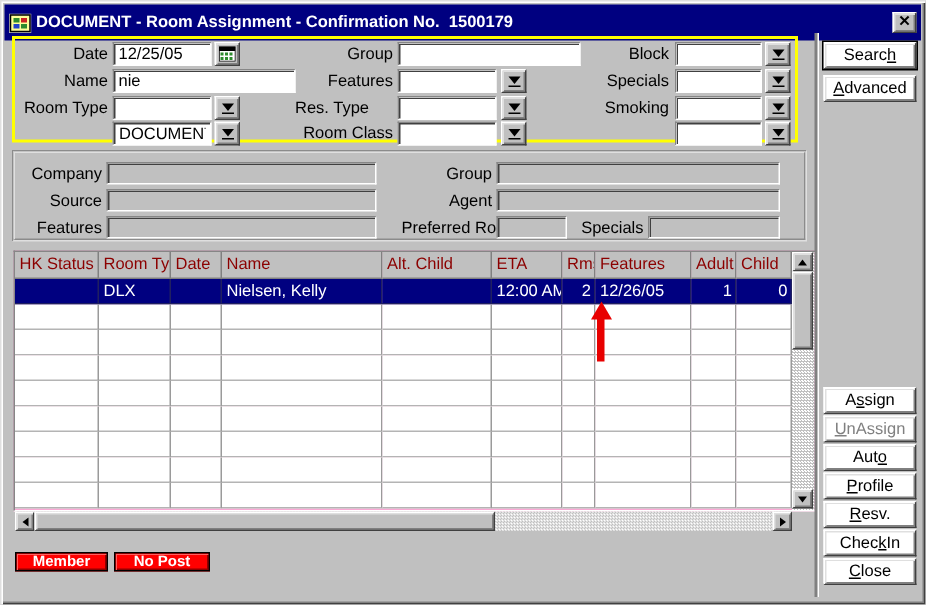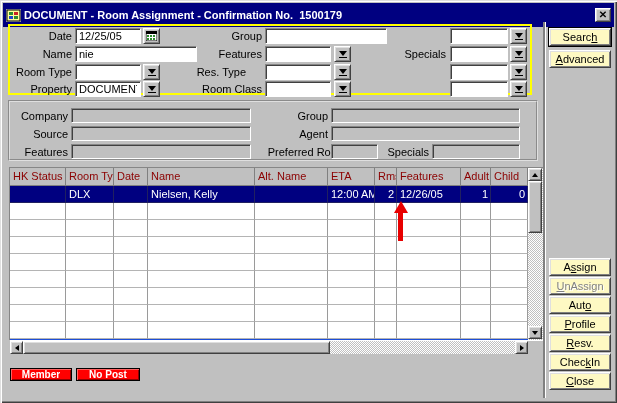--- a/index.html
+++ b/index.html
@@ -23,21 +23,21 @@
   .yellow-box { left:8px; top:24px; width:524px; height:71px; border:2px solid #ffff00; }
   .info-box { left:8px; top:100px; width:530px; height:61px; border:2px groove #dfdfdf; }
 
   
   .sqbtn { position:absolute; width:17px; height:16px; background:#c0c0c0; border:1px solid; border-color:#fff #404040 #404040 #fff;
     box-shadow: inset 1px 1px 0 #dfdfdf, inset -1px -1px 0 #808080; display:flex; flex-direction:column; align-items:center; justify-content:center; }
   .lov-arrow { width:0; height:0; border-left:4px solid transparent; border-right:4px solid transparent; border-top:5px solid #000; }
   .lov-bar { width:8px; height:1px; background:#000; margin-top:1px; }
 
   
-  .grid-wrap { left:9px; top:167px; width:536px; height:174px; border:1px solid; border-color:#868686 #fff #fff #868686; background:#1d4ed8; display:flex; }
+  .grid-wrap { left:9px; top:167px; width:536px; height:174px; border:1px solid; border-color:#868686 #fff #fff #868686; background:#f9a8d4; display:flex; }
   .grid { width:518px; --cols:56px 48px 34px 107px 73px 47px 22px 64px 30px 37px; }
   .trow { display:grid; grid-template-columns:var(--cols); height:17px; }
   .thead { height:18px; }
   .hcell { background:#c0c0c0; color:#8b0000; border-right:1px solid #808080; border-bottom:1px solid #808080;
     padding:2px 2px 0 3px; overflow:hidden; white-space:nowrap; }
   .tcell { background:#fff; border-right:1px solid #9a9a9a; border-bottom:1px solid #b4b4b4; padding:2px 2px 0 3px;
     overflow:hidden; white-space:nowrap; }
   .sel .tcell { background:#000080; color:#fff; border-right:1px solid #202060; border-bottom:1px solid #202060; }
   .num { text-align:right; }
 
@@ -46,21 +46,21 @@
   .hscroll { left:10px; top:341px; width:518px; height:13px; background:repeating-conic-gradient(#ffffff 0% 25%, #c0c0c0 0% 50%); background-size:2px 2px; }
   .sbtn { position:absolute; background:#c0c0c0; border:1px solid; border-color:#fff #404040 #404040 #fff;
     box-shadow: inset 1px 1px 0 #dfdfdf, inset -1px -1px 0 #808080; display:flex; align-items:center; justify-content:center; }
   .thumb { position:absolute; background:#c0c0c0; border:1px solid; border-color:#fff #404040 #404040 #fff; box-shadow: inset 1px 1px 0 #dfdfdf, inset -1px -1px 0 #808080; }
   .tri-up    { width:0;height:0;border-left:3px solid transparent;border-right:3px solid transparent;border-bottom:4px solid #000; }
   .tri-down  { width:0;height:0;border-left:3px solid transparent;border-right:3px solid transparent;border-top:4px solid #000; }
   .tri-left  { width:0;height:0;border-top:3px solid transparent;border-bottom:3px solid transparent;border-right:4px solid #000; }
   .tri-right { width:0;height:0;border-top:3px solid transparent;border-bottom:3px solid transparent;border-left:4px solid #000; }
 
   
-  .btn { position:absolute; left:549px; width:62px; height:18px; background:#fef9c3; border:1px solid; border-color:#fff #404040 #404040 #fff;
+  .btn { position:absolute; left:549px; width:62px; height:18px; background:#ffffff; border:1px solid; border-color:#fff #404040 #404040 #fff;
     box-shadow: inset 1px 1px 0 #dfdfdf, inset -1px -1px 0 #808080; font-family:"Liberation Sans",sans-serif; font-size:11px;
     display:flex; align-items:center; justify-content:center; cursor:default; }
   .btn.default { outline:1px solid #000; }
   .btn.disabled { color:#808080; text-shadow:1px 1px 0 #fff; }
   .vsep { left:543px; top:22px; width:2px; height:376px; background:#808080; box-shadow:1px 0 0 #fff; }
 
   
   .badge { position:absolute; top:368px; height:13px; background:#ff0000; border:1px solid #000;
     box-shadow: inset 1px 1px 0 #ff6060, inset -1px -1px 0 #900000; color:#fff; font-weight:bold; font-size:10px;
     display:flex; align-items:center; justify-content:center; }
@@ -110,21 +110,20 @@
   <span class="lbl" style="left:6px;top:46px;width:66px">Name</span>
   <input class="fld" style="left: 75px; top: 46px; width: 122px;" value="nie">
 
   <span class="lbl" style="left:6px;top:64px;width:66px">Room Type</span>
   <input class="fld" style="left: 75px; top: 64px; width: 66px;" value="">
   <span class="sqbtn" style="left:143px;top:64px">
       <span class="lov-arrow"></span>
       <span class="lov-bar"></span>
     </span>
 
-  <span class="lbl" style="left:6px;top:81px;width:66px">Property</span>
   <input class="fld" style="left: 75px; top: 81px; width: 66px;" value="DOCUMENT">
   <span class="sqbtn" style="left:143px;top:81px">
       <span class="lov-arrow"></span>
       <span class="lov-bar"></span>
     </span>
 
   <span class="lbl" style="left:196px;top:28px;width:66px">Group</span>
   <input class="fld" style="left: 265px; top: 28px; width: 122px;" value="">
 
   <span class="lbl" style="left:196px;top:46px;width:66px">Features</span>
@@ -141,33 +140,35 @@
       <span class="lov-bar"></span>
     </span>
 
   <span class="lbl" style="left:196px;top:81px;width:66px">Room Class</span>
   <input class="fld" style="left: 265px; top: 81px; width: 66px;" value="">
   <span class="sqbtn" style="left:334px;top:81px">
       <span class="lov-arrow"></span>
       <span class="lov-bar"></span>
     </span>
 
+  <span class="lbl" style="left:383px;top:28px;width:63px">Block</span>
   <input class="fld" style="left: 450px; top: 28px; width: 58px;" value="">
   <span class="sqbtn" style="left:510px;top:28px">
       <span class="lov-arrow"></span>
       <span class="lov-bar"></span>
     </span>
 
   <span class="lbl" style="left:383px;top:46px;width:63px">Specials</span>
   <input class="fld" style="left: 450px; top: 46px; width: 58px;" value="">
   <span class="sqbtn" style="left:510px;top:46px">
       <span class="lov-arrow"></span>
       <span class="lov-bar"></span>
     </span>
 
+  <span class="lbl" style="left:383px;top:64px;width:63px">Smoking</span>
   <input class="fld" style="left: 450px; top: 64px; width: 58px;" value="">
   <span class="sqbtn" style="left:510px;top:64px">
       <span class="lov-arrow"></span>
       <span class="lov-bar"></span>
     </span>
 
   <input class="fld" style="left: 450px; top: 81px; width: 58px;" value="">
   <span class="sqbtn" style="left:510px;top:81px">
       <span class="lov-arrow"></span>
       <span class="lov-bar"></span>
@@ -191,21 +192,21 @@
   <span class="lbl" style="left:383px;top:144px;width:46px">Specials</span>
   <input class="fld dis" style="left: 432px; top: 144px; width: 88px;" disabled="" value="">
 
   <div class="abs grid-wrap">
     <div class="grid">
       <div class="trow thead">
         <div class="hcell">HK Status</div>
         <div class="hcell">Room Type</div>
         <div class="hcell">Date</div>
         <div class="hcell">Name</div>
-        <div class="hcell">Alt. Name</div>
+        <div class="hcell">Alt. Child</div>
         <div class="hcell">ETA</div>
         <div class="hcell">Rms</div>
         <div class="hcell">Features</div>
         <div class="hcell">Adult</div>
         <div class="hcell">Child</div>
       </div>
       <div class="trow sel">
         <div class="tcell"></div>
         <div class="tcell">DLX</div>
         <div class="tcell"></div>

